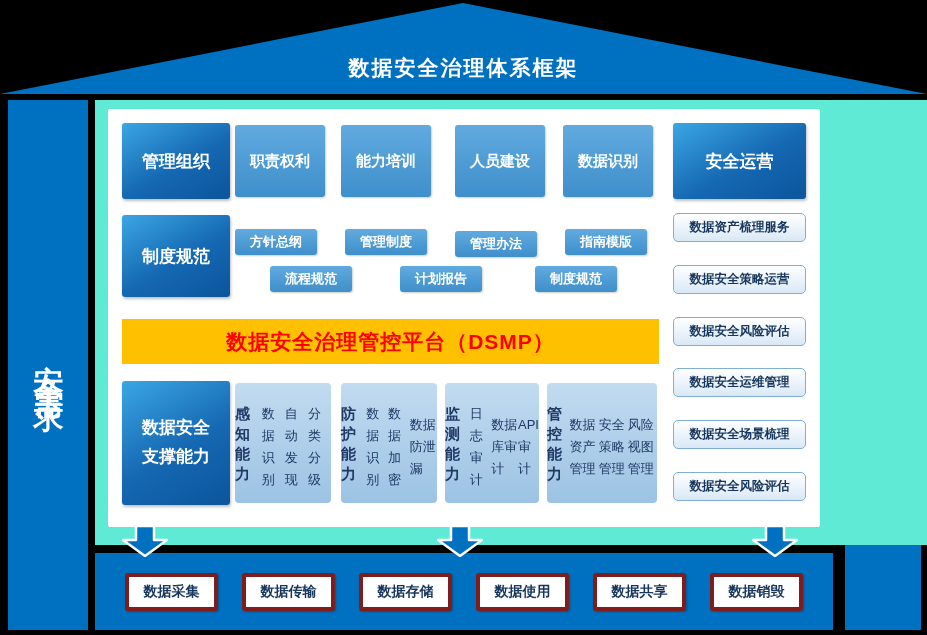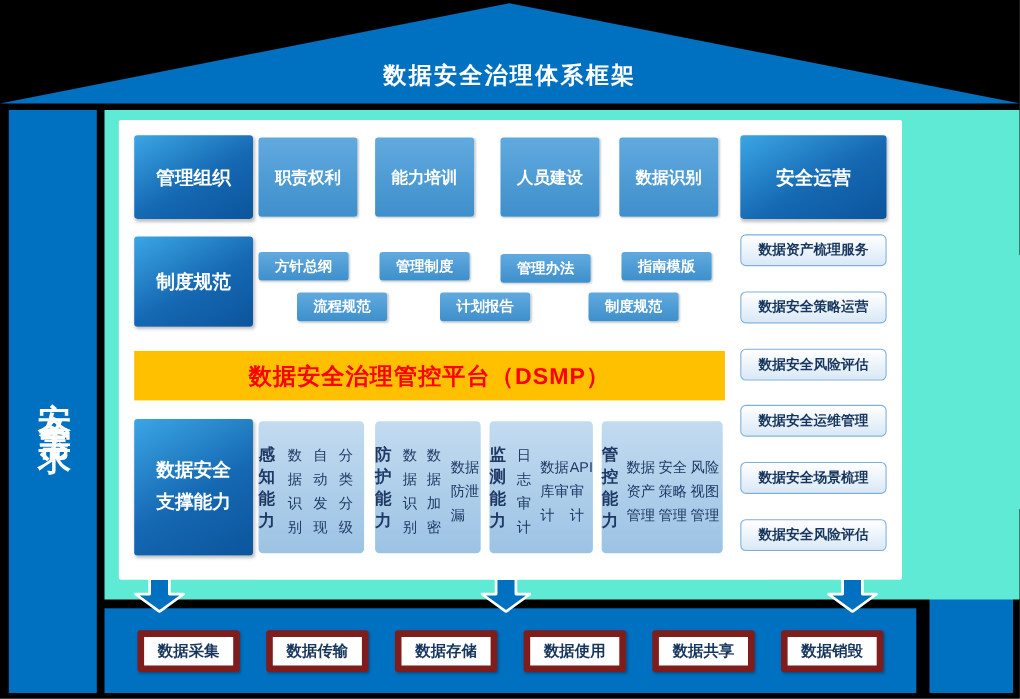--- a/index.html
+++ b/index.html
@@ -68,21 +68,21 @@
   
   .ops-list { position:absolute; left:565px; top:104px; width:133px; height:288px;
           display:flex; flex-direction:column; justify-content:space-between; }
   .ops-item { height:29px; background:linear-gradient(180deg,#FFFFFF,#D9E8F6);
           border:1px solid #7FAFD9; border-radius:5px; color:#17365D;
           font-size:12.5px; font-weight:bold; display:flex; align-items:center; justify-content:center; }
 
   
   .bottom-strip { position:absolute; left:0; top:453px; width:738px; height:77px; background:#0070C0;
           display:flex; align-items:center; justify-content:space-between; padding:0 30px; }
-  .life-box { width:93px; height:38px; background:#fff; border:6px solid #7f1d1d; border-radius:3px;
+  .life-box { width:93px; height:38px; background:#fff; border:4px solid #7f1d1d; border-radius:3px;
           color:#17365D; font-size:14px; font-weight:bold;
           display:flex; align-items:center; justify-content:center; box-shadow:1px 1px 2px rgba(0,0,0,.25); }
 
   
   .arrow { position:absolute; top:425px; width:46px; height:32px; z-index:5; }
   .a0 { left:27px; } .a1 { left:342px; } .a2 { left:657px; }
 </style>
 </head>
 <body>
 

